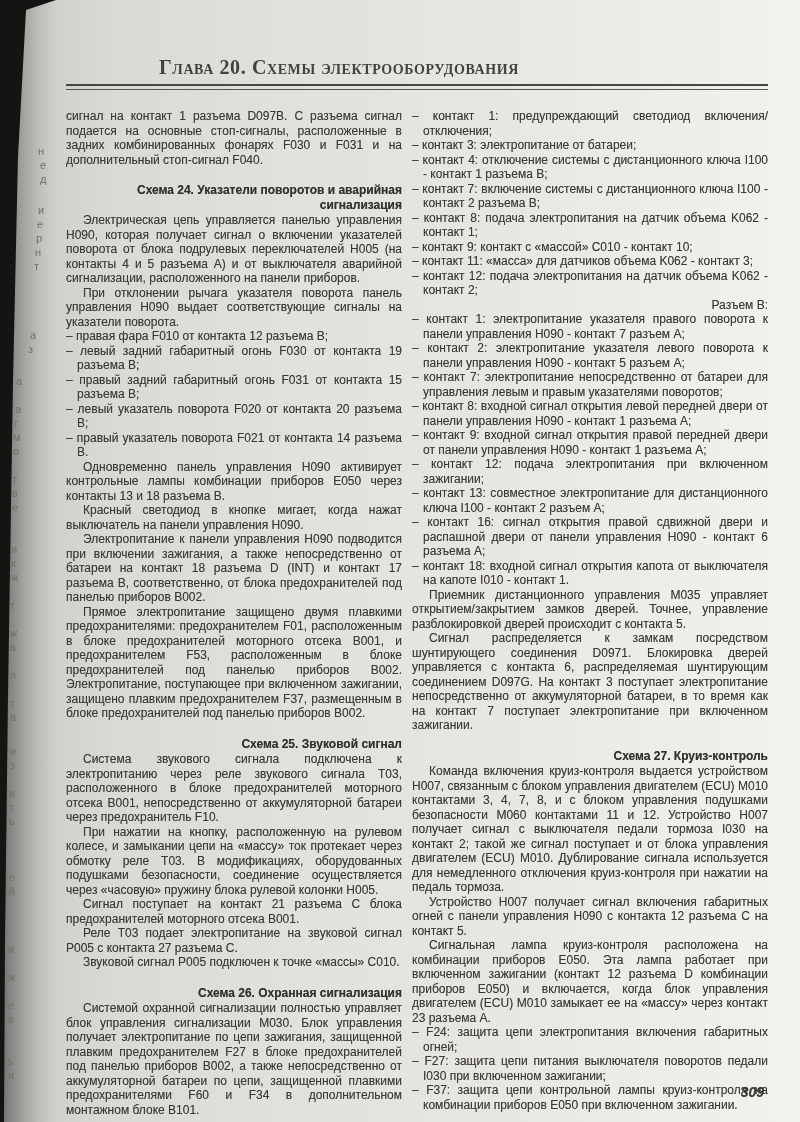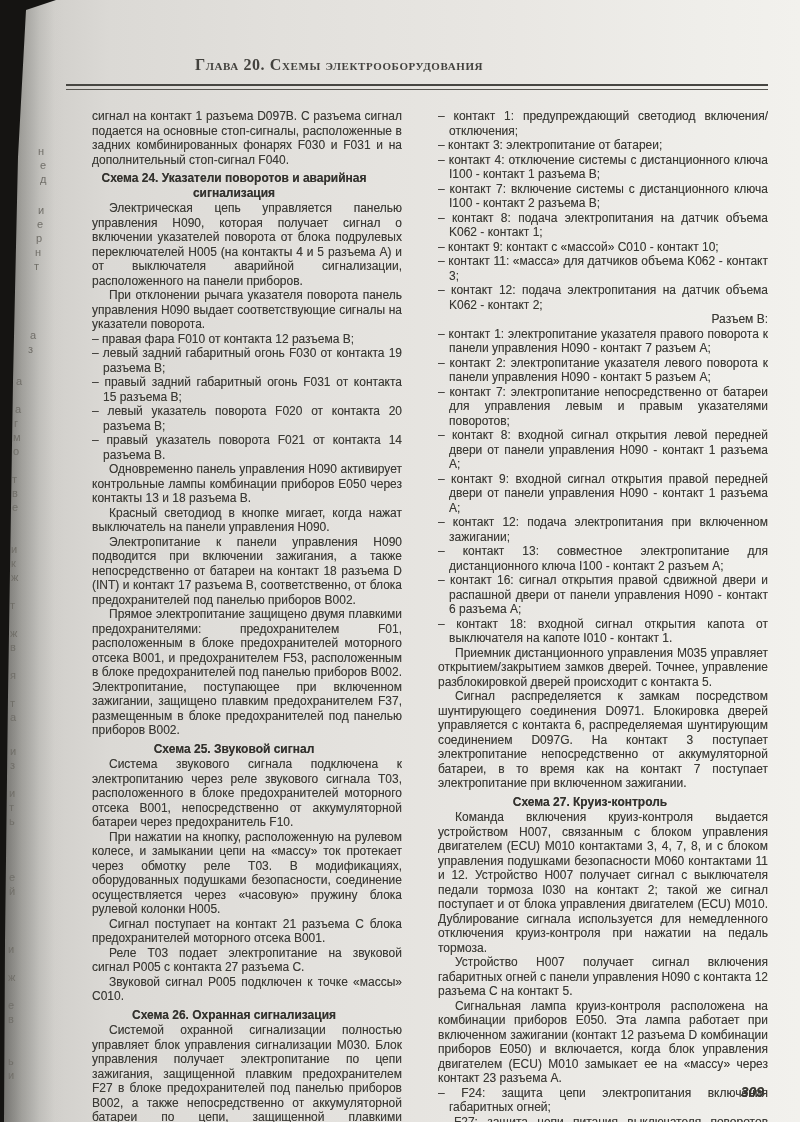--- a/index.html
+++ b/index.html
@@ -30,46 +30,45 @@
     font-size:11px;line-height:11px;color:#716f69;
     font-family:"Liberation Sans",sans-serif;
   }
   .header{
     position:absolute;top:56px;left:66px;width:546px;
     text-align:center;
     font-family:"Liberation Serif", serif;
     font-weight:bold;
     font-variant:small-caps;
     letter-spacing:.6px;
-    font-size:16px;color:#43423e;
+    font-size:20px;color:#43423e;
     z-index:4;
   }
   .rule{
     position:absolute;top:84px;left:66px;width:702px;height:3px;
     border-top:2px solid #474642;border-bottom:1px solid #55544f;
     z-index:4;
   }
   .cols{
     position:absolute;top:109px;left:66px;width:702px;
     display:flex;gap:10px;z-index:4;
   }
   .col{width:346px;}
   .col-left{width:336px;}
   .col-right{width:356px;}
   .blk{
     font-size:12px;line-height:14.5px;
     color:#3a3934;text-align:justify;
     text-shadow:0 0 .5px rgba(60,59,54,.45);
-    margin-left:26px;
   }
   .blk.p{text-indent:17px;}
   .blk.cont{text-indent:0;}
   .blk.h{
-    font-weight:bold;text-align:center;color:#32312d;
-    margin:4px 0 1px 0;text-shadow:0 0 .6px rgba(45,44,40,.55);
+    font-weight:bold;text-align:right;color:#32312d;
+    margin:16px 0 1px 0;text-shadow:0 0 .6px rgba(45,44,40,.55);
   }
   .blk.li{padding-left:11px;text-indent:-11px;}
   .blk.sub2{text-indent:46px;text-align:right;}
   .pagenum{
     position:absolute;top:1084px;right:36px;
     font-weight:bold;font-size:14px;color:#3a3934;
     text-shadow:0 0 .5px rgba(60,59,54,.5);z-index:4;font-style:italic;
   }
 </style>
 </head>

